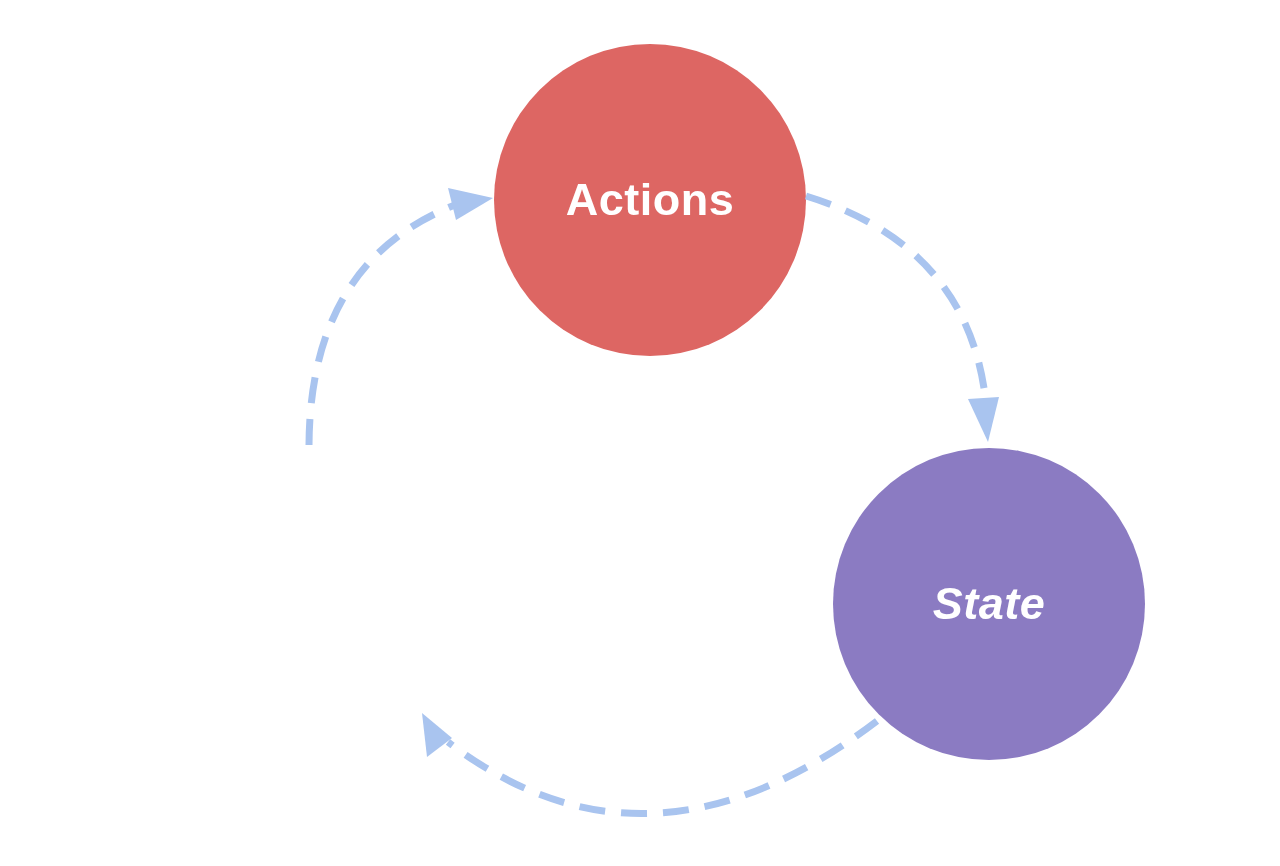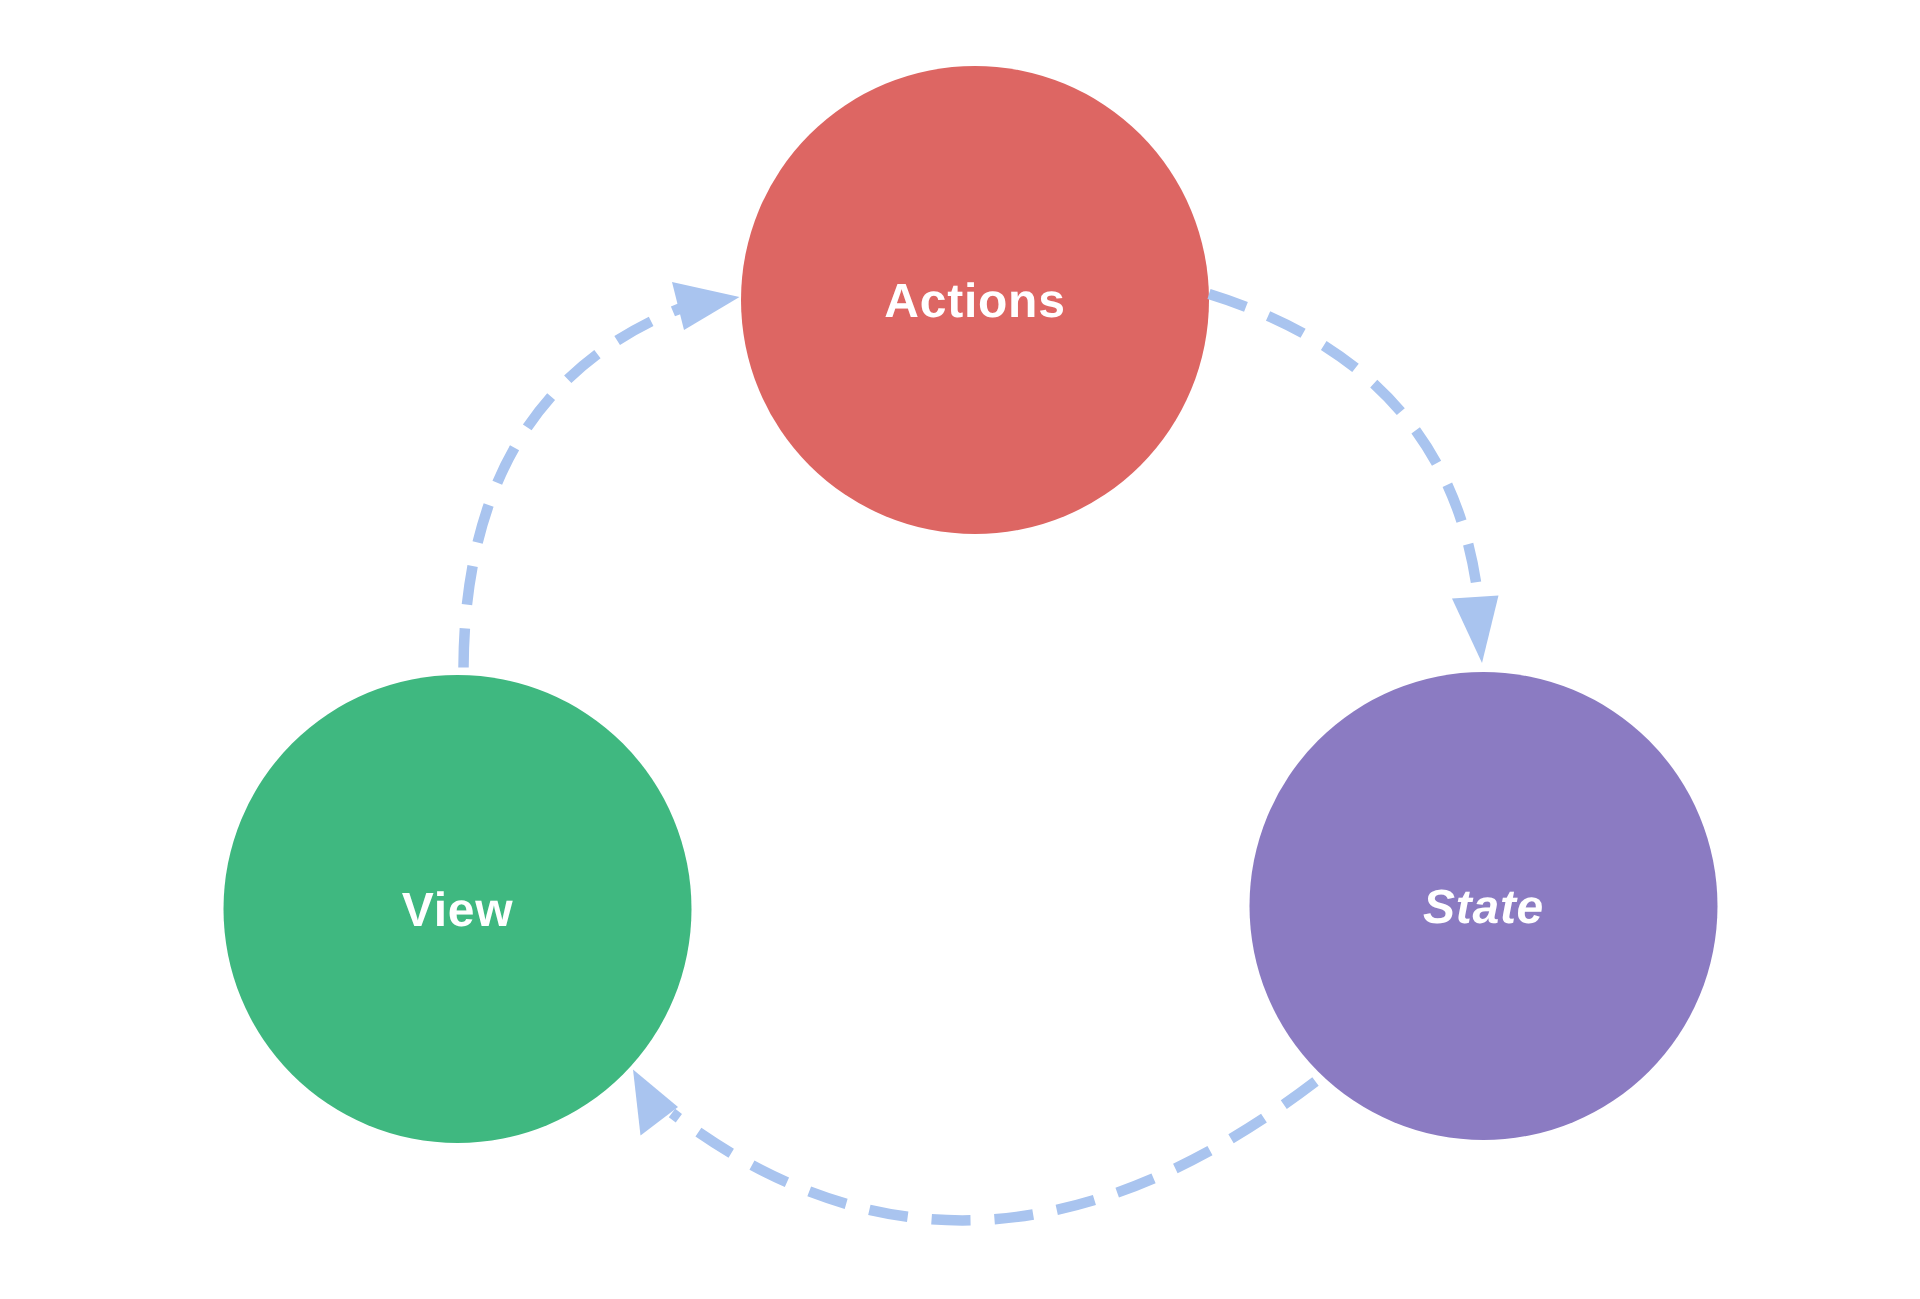--- a/index.html
+++ b/index.html
@@ -28,21 +28,21 @@
     position: absolute;
     border-radius: 50%;
     display: flex;
     align-items: center;
     justify-content: center;
     z-index: 1;
   }
   .node-label {
     color: #ffffff;
     font-weight: 700;
-    font-size: 32px;
+    font-size: 45px;
     letter-spacing: 0.5px;
     user-select: none;
   }
 </style>
 </head>
 <body>
 
 <div class="stage">
 
   <svg id="arrows" viewBox="0 0 1280 866" xmlns="http://www.w3.org/2000/svg">
@@ -55,17 +55,14 @@
     </svg>
 
   <div class="node" style="left: 494px; top: 44px; width: 312px; height: 312px; background: rgb(221, 102, 99);">
     <span class="node-label">Actions</span>
   </div>
 
   <div class="node" style="left: 833px; top: 448px; width: 312px; height: 312px; background: rgb(139, 123, 194); font-style: italic;">
     <span class="node-label">State</span>
   </div>
 
-  <div class="node" style="left: 149px; top: 450px; width: 312px; height: 312px; background: rgb(63, 184, 128);">
-    <span class="node-label">View</span>
-  </div>
 
 </div>
 
 </body></html>

